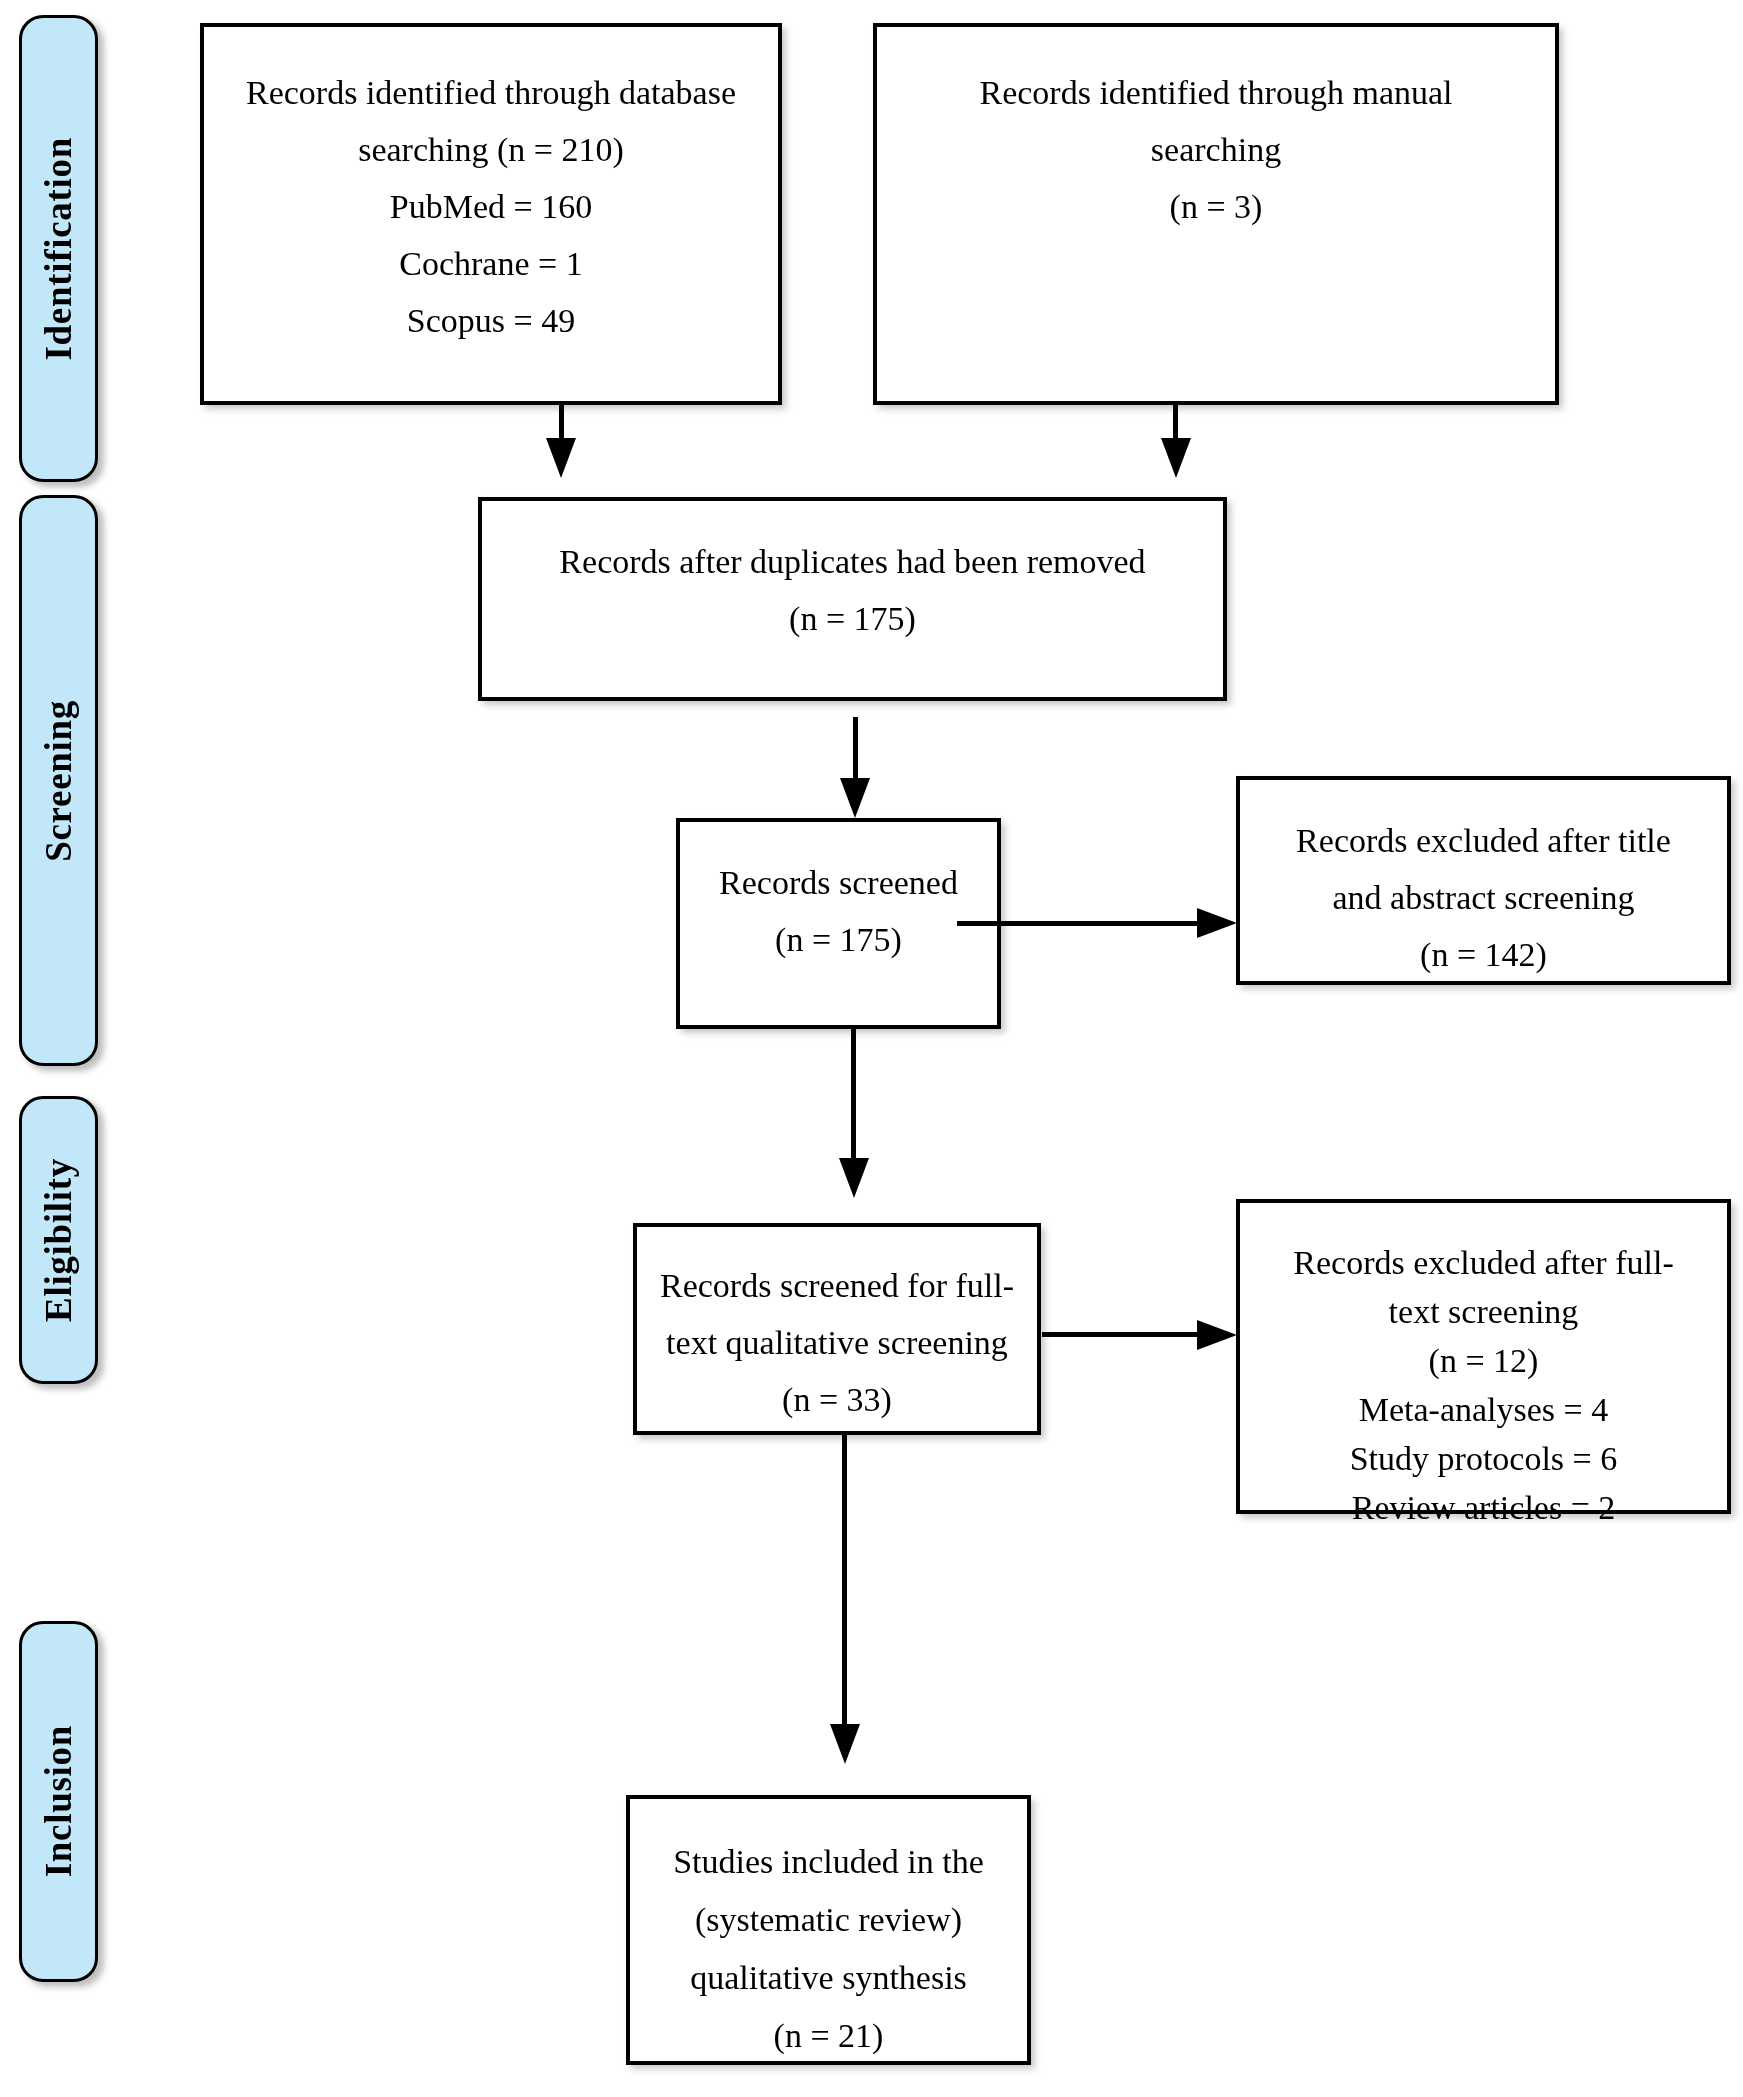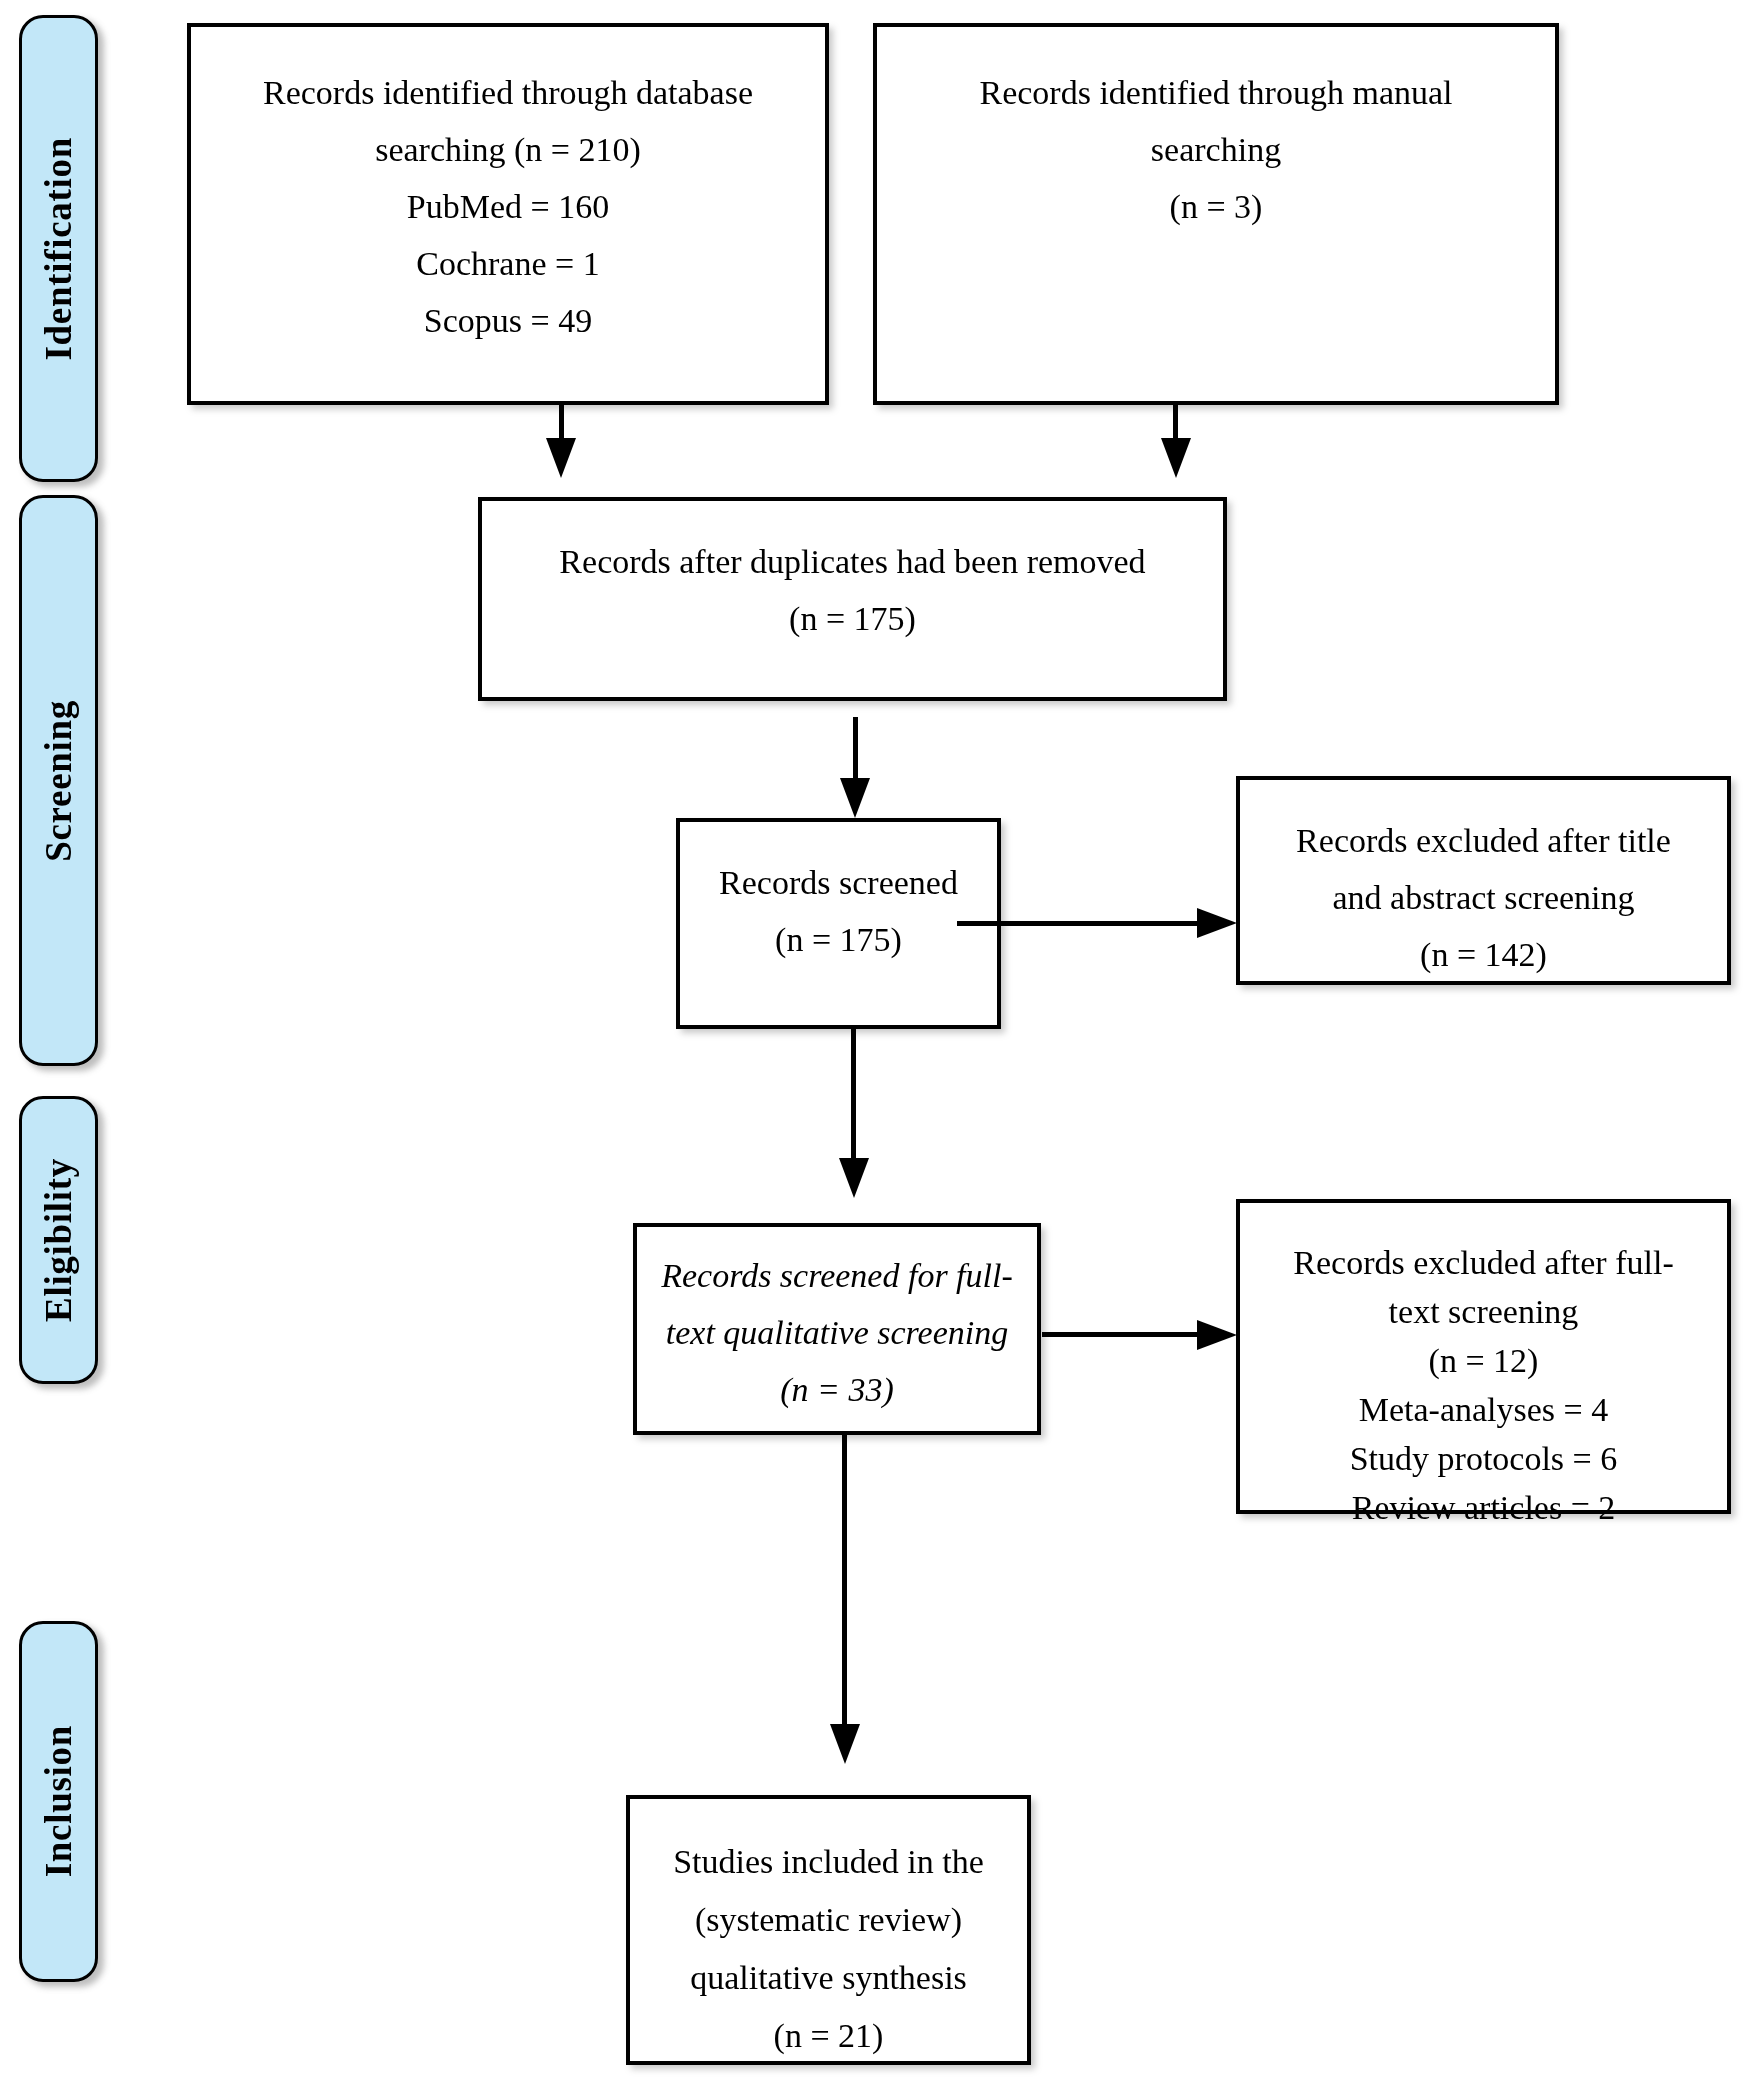--- a/index.html
+++ b/index.html
@@ -50,26 +50,26 @@
     background: #ffffff;
     border: 4.5px solid #000000;
     box-sizing: border-box;
     box-shadow: 4.5px 4.5px 6.7px rgba(120,120,120,0.40);
     text-align: center;
     font-size: 34px;
     line-height: 57px;
   }
   .fbox .tline { white-space: nowrap; }
 
-  #box-database   { left: 187px;  top: 22.5px;   width: 642px;  height: 382px; padding-top: 37px; }
+  #box-database   { left: 200px;  top: 22.5px;   width: 582px;  height: 382px; padding-top: 37px; }
   #box-manual     { left: 873px; top: 22.5px;   width: 686px;  height: 382px; padding-top: 37px; }
   #box-duplicates { left: 478px;  top: 497px;  width: 749px; height: 204px; padding-top: 31.5px; }
   #box-screened   { left: 632px;  top: 818px; width: 325px;  height: 211px; padding-top: 31.5px; margin-left: 44px; }
   #box-excl-title { left: 1236px; top: 776px; width: 495px;  height: 209px; padding-top: 31.5px; }
-  #box-fulltext   { left: 633px;  top: 1223px; width: 408px;  height: 212px; padding-top: 20px; font-style: italic; }
+  #box-fulltext   { left: 633px;  top: 1223px; width: 408px;  height: 212px; padding-top: 30px; }
   #box-excl-full  { left: 1236px; top: 1199px; width: 495px;  height: 315px; padding-top: 35px; line-height: 49px; }
   #box-included   { left: 626px;  top: 1795px; width: 405px;  height: 270px; padding-top: 34px; line-height: 58px; }
 
   
   .vline { position: absolute; width: 5.2px;  background: #000000; }
   .hline { position: absolute; height: 5.2px; background: #000000; }
   .head-down {
     position: absolute; width: 0; height: 0;
     border-left: 15.7px solid transparent;
     border-right: 15.7px solid transparent;

